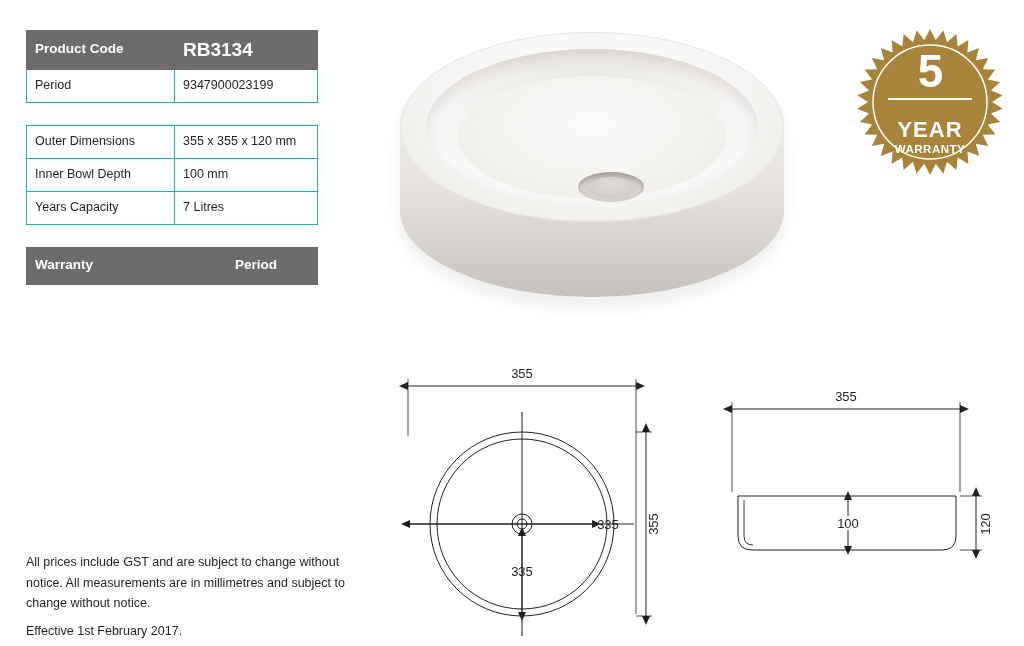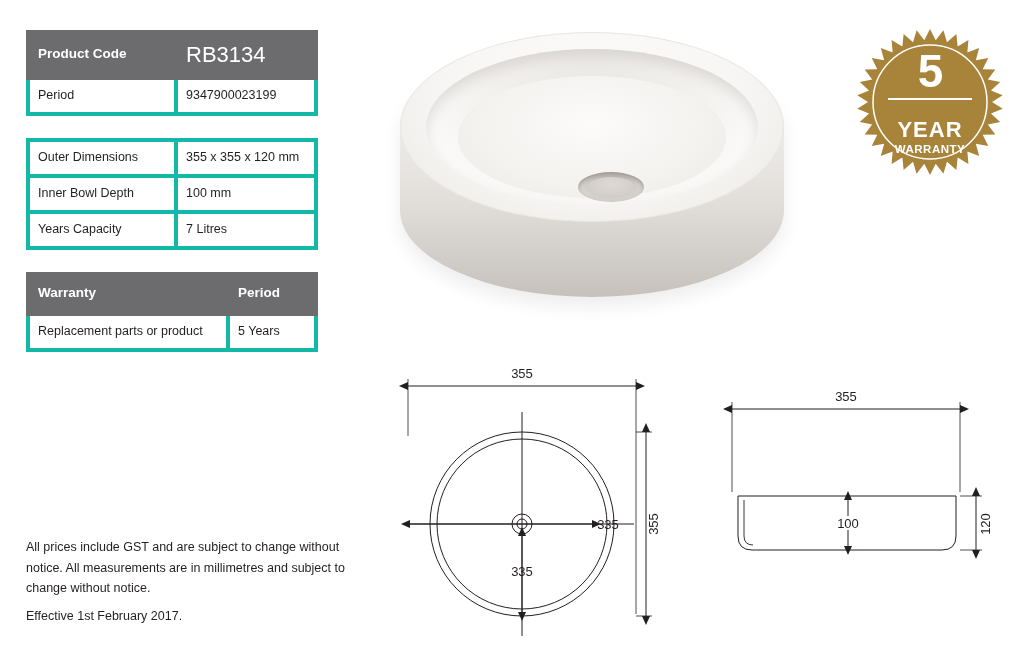--- a/index.html
+++ b/index.html
@@ -23,49 +23,49 @@
     top: 30px;
     width: 292px;
   }
   table.spec {
     border-collapse: collapse;
     table-layout: fixed;
     width: 100%;
     margin-bottom: 22px;
   }
   table.spec td {
-    border: 4px solid #14b8a6;
+    border: 1px solid #14b8a6;
     padding: 5px 8px;
     font-size: 12.5px;
     line-height: 1.25;
     vertical-align: middle;
     height: 22px;
   }
   table.spec tr.head td {
     background: #6c6b6e;
     color: #ffffff;
     font-weight: bold;
     border-color: #6c6b6e;
     font-size: 13.5px;
     padding-top: 7px;
     padding-bottom: 7px;
   }
   table#product-table tr.head td.code-val {
-    font-size: 22px;
-    font-weight: normal;
+    font-size: 19px;
+    font-weight: bold;
   }
   .col-a { width: 148px; }
   .col-b { width: auto; }
   #warranty-table .col-a { width: 200px; }
 
   
   .disclaimer {
     position: absolute;
     left: 26px;
-    top: 537px;
+    top: 552px;
     width: 320px;
     font-size: 12.5px;
     line-height: 1.65;
     color: #231f20;
   }
   .disclaimer p { margin: 0; }
   .disclaimer p.effective { margin-top: 7px; }
 
   
   .photo {
@@ -223,24 +223,20 @@
 
   <table class="spec" id="warranty-table">
     <colgroup>
         <col class="col-a">
         <col class="col-b">
       </colgroup>
     <tbody>
       <tr class="head">
         <td>Warranty</td>
         <td>Period</td>
-      </tr>
-      <tr>
-        <td>Replacement parts or product</td>
-        <td>5 Years</td>
       </tr>
     </tbody>
   </table>
 
 </div>
 
 <div class="disclaimer">
   <p>All prices include GST and are subject to change without notice.  All measurements are in millimetres and subject to change without notice.</p>
   <p class="effective">Effective 1st February 2017.</p>
 </div>

